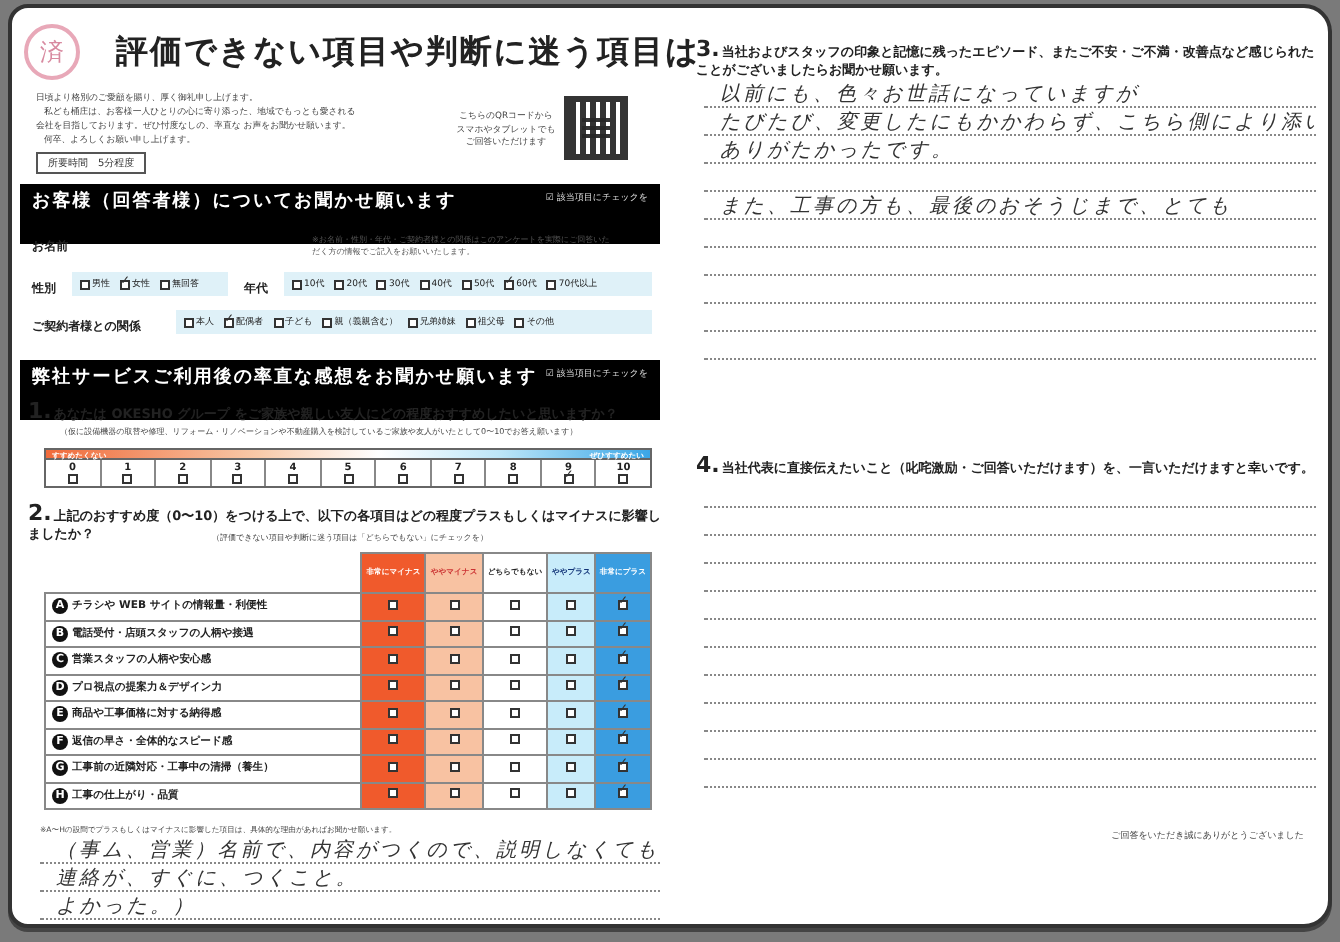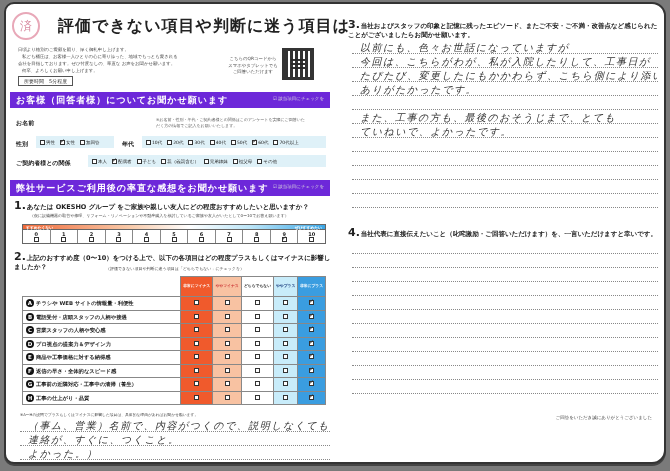--- a/index.html
+++ b/index.html
@@ -15,21 +15,21 @@
   .stamp { position: absolute; left: 6px; top: 8px; width: 28px; height: 28px; border: 2px solid #e8a8b8; border-radius: 50%; color: #d88aa0; font-size: 12px; display: flex; align-items: center; justify-content: center; }
   .title { position: absolute; left: 52px; top: 12px; font-size: 16px; font-weight: bold; letter-spacing: 1px; }
   .intro { position: absolute; left: 12px; top: 42px; width: 200px; font-size: 4.4px; line-height: 7px; color: #444; }
   .duration { position: absolute; left: 12px; top: 72px; border: 1px solid #555; font-size: 5px; padding: 1px 5px; color: #333; }
   .qr-text { position: absolute; left: 218px; top: 52px; width: 58px; text-align: center; font-size: 4.4px; line-height: 6.5px; color: #444; }
   .qr { position: absolute; left: 276px; top: 44px; width: 32px; height: 32px; background:
       repeating-linear-gradient(90deg, #111 0 3px, #fff 3px 5px),
       #fff; opacity: .85; border: 3px solid #111; }
   .qr::after { content:""; position:absolute; inset:6px; background: repeating-linear-gradient(0deg,#fff 0 2px,#111 2px 4px); mix-blend-mode: multiply; }
 
-  .band { position: absolute; left: 4px; width: 320px; height: 16px; background: #6d28d9; color: #fff; font-size: 9px; font-weight: bold; padding: 2px 6px; letter-spacing: 1px; }
+  .band { position: absolute; left: 4px; width: 320px; height: 30px; background: #000000; color: #fff; font-size: 9px; font-weight: bold; padding: 2px 6px; letter-spacing: 1px; }
   .band .note { position: absolute; right: 6px; top: 4px; font-size: 4.5px; font-weight: normal; color: #ddd; letter-spacing: 0; }
 
   .row { position: absolute; left: 10px; font-size: 6px; font-weight: bold; color: #222; }
   .opts { position: absolute; background: #dff1f8; height: 12px; display: flex; align-items: center; gap: 5px; padding: 0 4px; font-size: 4.5px; }
   .opt { display: flex; align-items: center; gap: 1px; }
   .box { display: inline-block; width: 5px; height: 5px; border: 0.8px solid #333; background: #fff; position: relative; }
   .box.checked::after { content: "✓"; position: absolute; left: -1px; top: -4px; font-size: 6px; color: #333; }
   .name-note { position: absolute; left: 150px; top: 113px; font-size: 4px; line-height: 5.5px; color: #555; width: 150px; }
 
   .q-title { position: absolute; font-size: 6.5px; font-weight: bold; }
@@ -322,26 +322,24 @@
     <div class="hw-line">（事ム、営業）名前で、内容がつくので、説明しなくても</div>
     <div class="hw-line">連絡が、すぐに、つくこと。</div>
     <div class="hw-line">よかった。）</div>
   </div>
 
   <div class="q-title" style="left:342px;top:16px;width:312px;line-height:9px">
     <span class="num">3.</span><span>当社およびスタッフの印象と記憶に残ったエピソード、またご不安・ご不満・改善点など感じられたことがございましたらお聞かせ願います。</span>
   </div>
   <div class="hw-lines" style="left:346px;top:36px;width:306px">
     <div class="hw-line">以前にも、色々お世話になっていますが</div>
-    <div class="hw-line">今回は、こちらがわが、私が入院したりして、工事日が</div>
     <div class="hw-line">たびたび、変更したにもかかわらず、こちら側により添い</div>
     <div class="hw-line">ありがたかったです。</div>
     <div class="hw-line"></div>
     <div class="hw-line">また、工事の方も、最後のおそうじまで、とても</div>
-    <div class="hw-line">ていねいで、よかったです。</div>
     <div class="hw-line"></div>
     <div class="hw-line"></div>
     <div class="hw-line"></div>
     <div class="hw-line"></div>
     <div class="hw-line"></div>
   </div>
 
   <div class="q-title" style="left:342px;top:222px;width:312px">
     <span class="num">4.</span><span>当社代表に直接伝えたいこと（叱咤激励・ご回答いただけます）を、一言いただけますと幸いです。</span>
   </div>

